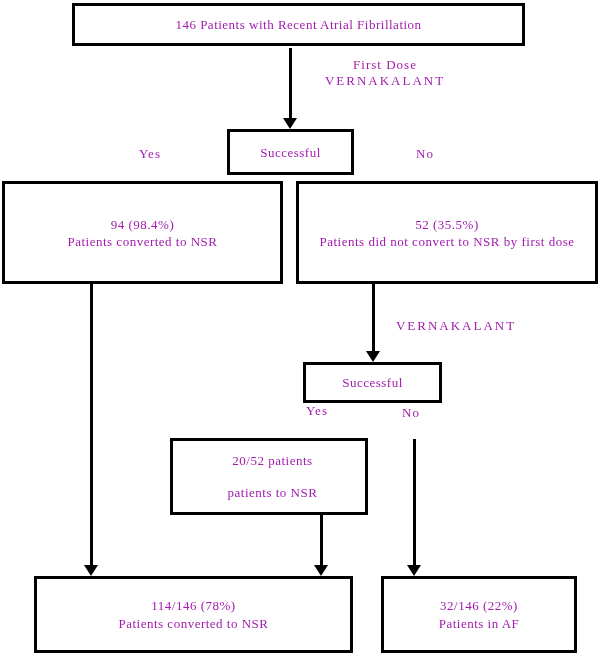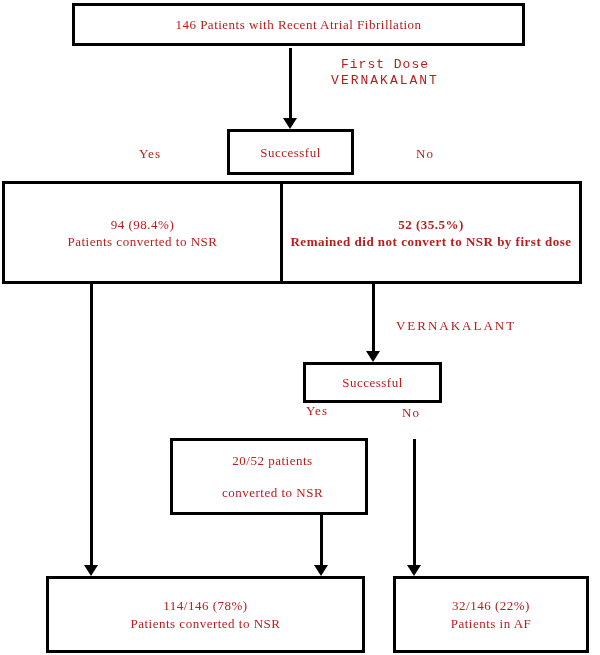--- a/index.html
+++ b/index.html
@@ -2,21 +2,21 @@
 <html><head>
 <meta charset="utf-8">
 <style>
   html, body { margin: 0; padding: 0; background: #ffffff; }
   .canvas {
     position: relative;
     width: 600px;
     height: 655px;
     background: #ffffff;
     font-family: "Liberation Serif", serif;
-    color: #b91c1c;
+    color: #a21caf;
     overflow: hidden;
   }
   .box {
     position: absolute;
     box-sizing: border-box;
     border: 3px solid #000000;
     background: #ffffff;
     display: flex;
     flex-direction: column;
     align-items: center;
@@ -47,73 +47,73 @@
   .arrow::after {
     content: "";
     position: absolute;
     bottom: 0; left: 0;
     width: 0; height: 0;
     border-left: 7px solid transparent;
     border-right: 7px solid transparent;
     border-top: 11px solid #000000;
   }
   .gap16 { row-gap: 16px; }
-  .gap14 { row-gap: 2px; margin-left: 12px; }
+  .gap14 { row-gap: 2px; }
 </style>
 </head>
 <body>
 
 <div class="canvas">
 
   <div class="box" style="left:72px; top:3px; width:453px; height:43px;">
     <div>146 Patients with Recent Atrial Fibrillation</div>
   </div>
 
   <div class="arrow" style="left:283px; top:48px; height:81px;"></div>
 
-  <div class="label" style="left:305px; top:57px; width:160px;font-family:Liberation Mono, monospace;">
+  <div class="label" style="left:305px; top:57px; width:160px;">
     <div>First Dose</div>
     <div class="drugname">VERNAKALANT</div>
   </div>
 
   <div class="box" style="left:227px; top:129px; width:127px; height:46px;">
     <div>Successful</div>
   </div>
 
   <div class="label" style="left:130px; top:146px; width:40px;">Yes</div>
   <div class="label" style="left:405px; top:146px; width:40px;">No</div>
 
   <div class="box" style="left:2px; top:181px; width:281px; height:103px;">
     <div>94 (98.4%)</div>
     <div>Patients converted to NSR</div>
   </div>
 
-  <div class="box" style="left:280px; top:181px; width:302px; height:103px;font-weight:bold;">
+  <div class="box" style="left:296px; top:181px; width:302px; height:103px;">
     <div>52 (35.5%)</div>
-    <div>Remained did not convert to NSR by first dose</div>
+    <div>Patients did not convert to NSR by first dose</div>
   </div>
 
   <div class="arrow" style="left:84px; top:283px; height:293px;"></div>
 
   <div class="arrow" style="left:366px; top:283px; height:79px;"></div>
 
   <div class="label" style="left:376px; top:318px; width:160px;">
     <div class="drugname">VERNAKALANT</div>
   </div>
 
   <div class="box" style="left:303px; top:362px; width:139px; height:41px;">
     <div>Successful</div>
   </div>
 
   <div class="label" style="left:297px; top:403px; width:40px;">Yes</div>
   <div class="label" style="left:391px; top:405px; width:40px;">No</div>
 
   <div class="box gap16" style="left:170px; top:438px; width:198px; height:77px; line-height:16px;padding-left:7px;">
     <div>20/52 patients</div>
-    <div>converted to NSR</div>
+    <div>patients to NSR</div>
   </div>
 
   <div class="arrow" style="left:314px; top:514px; height:62px;"></div>
 
   <div class="arrow" style="left:407px; top:439px; height:137px;"></div>
 
   <div class="box gap14" style="left:34px; top:576px; width:319px; height:77px; line-height:16px;">
     <div>114/146 (78%)</div>
     <div>Patients converted to NSR</div>
   </div>

